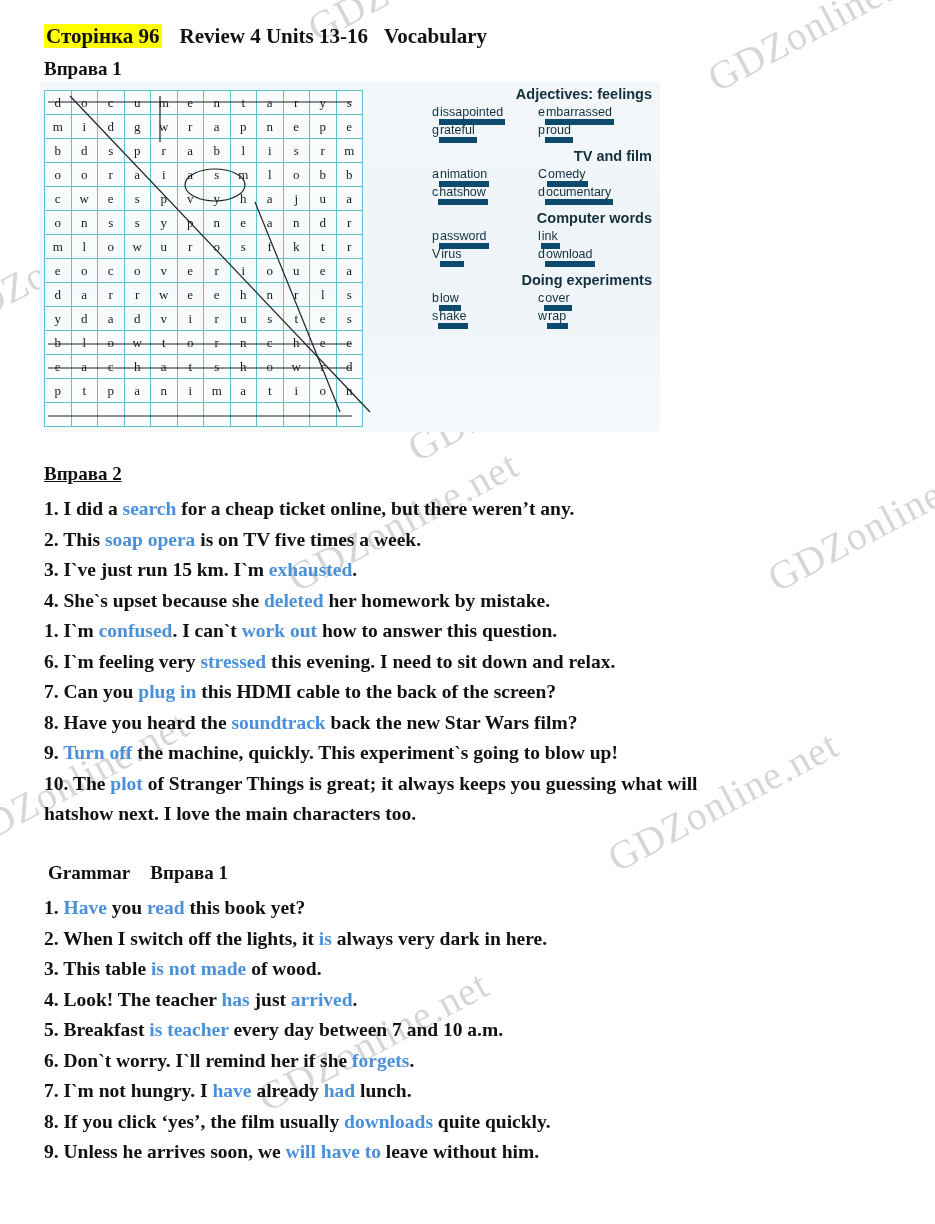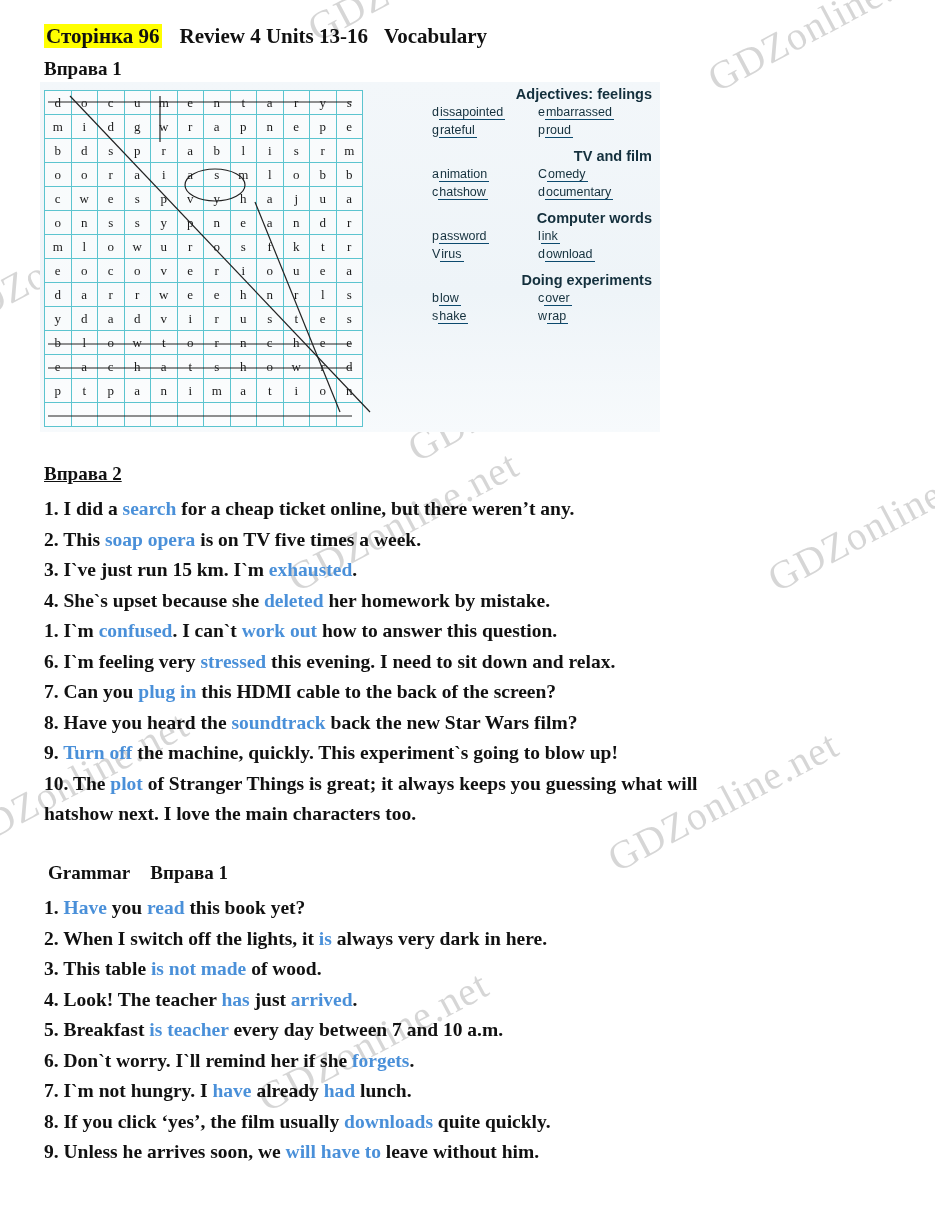--- a/index.html
+++ b/index.html
@@ -128,21 +128,21 @@
     display: flex;
     gap: 10px;
     margin-bottom: 4px;
   }
   .wl-item {
     font-size: 12.5px;
     white-space: nowrap;
   }
   .wl-item .pre { }
   .wl-item .fill {
-    border-bottom: 1px solid #0c4a6e;
+    border-bottom: 6px solid #0c4a6e;
     padding: 0 2px 0 1px;
   }
   .wl-item.w1 { width: 96px; }
   .wl-item.w2 { width: 104px; }
   .wl-gap { height: 7px; }
 
   
   .sec-title {
     position: absolute;
     font-size: 19px;

